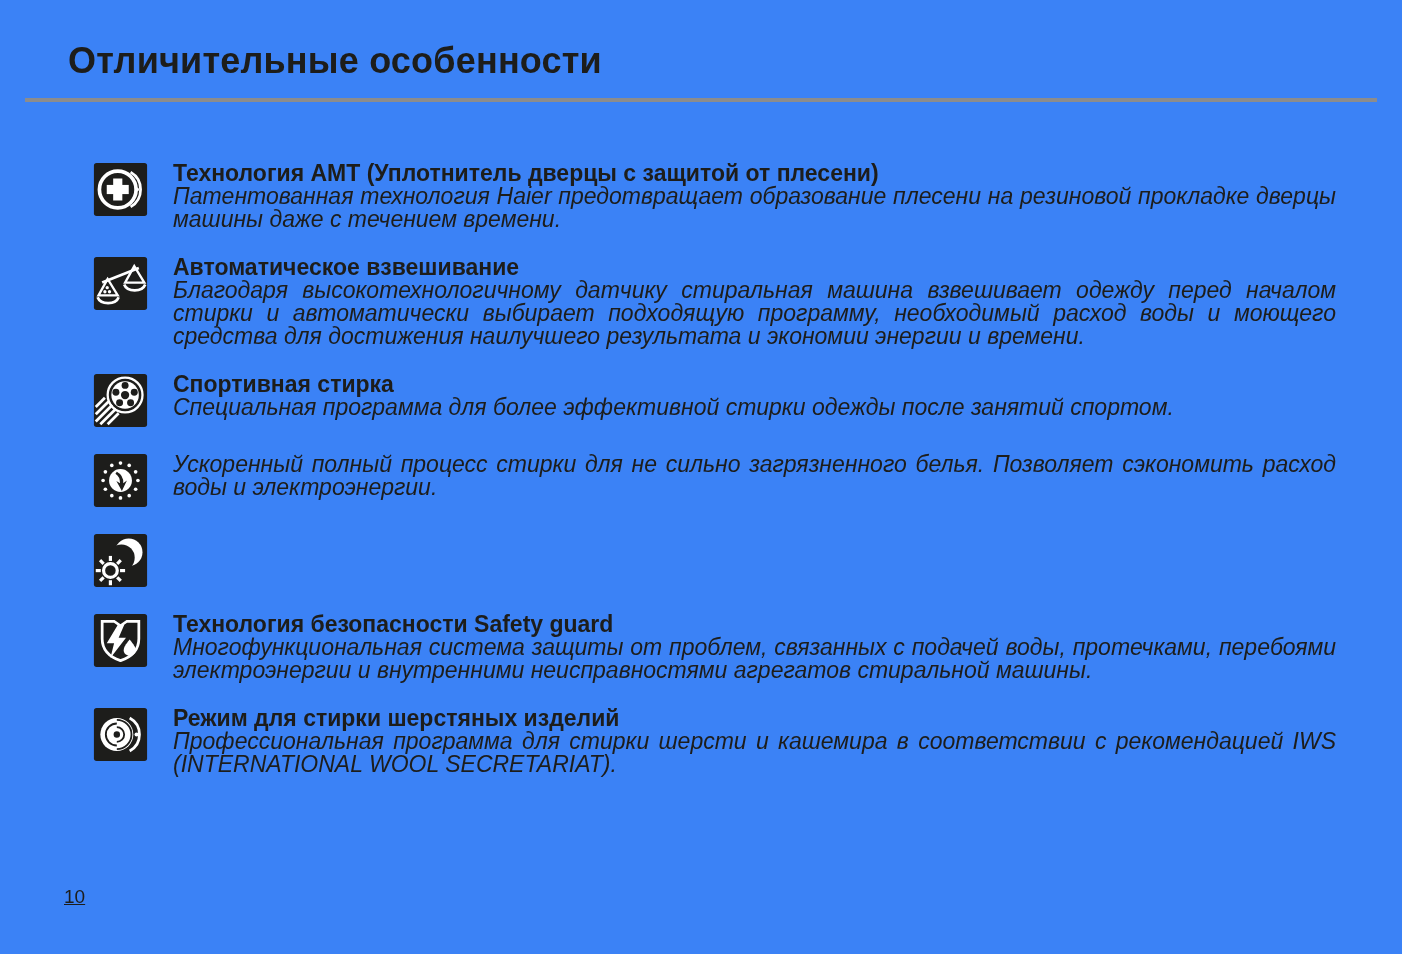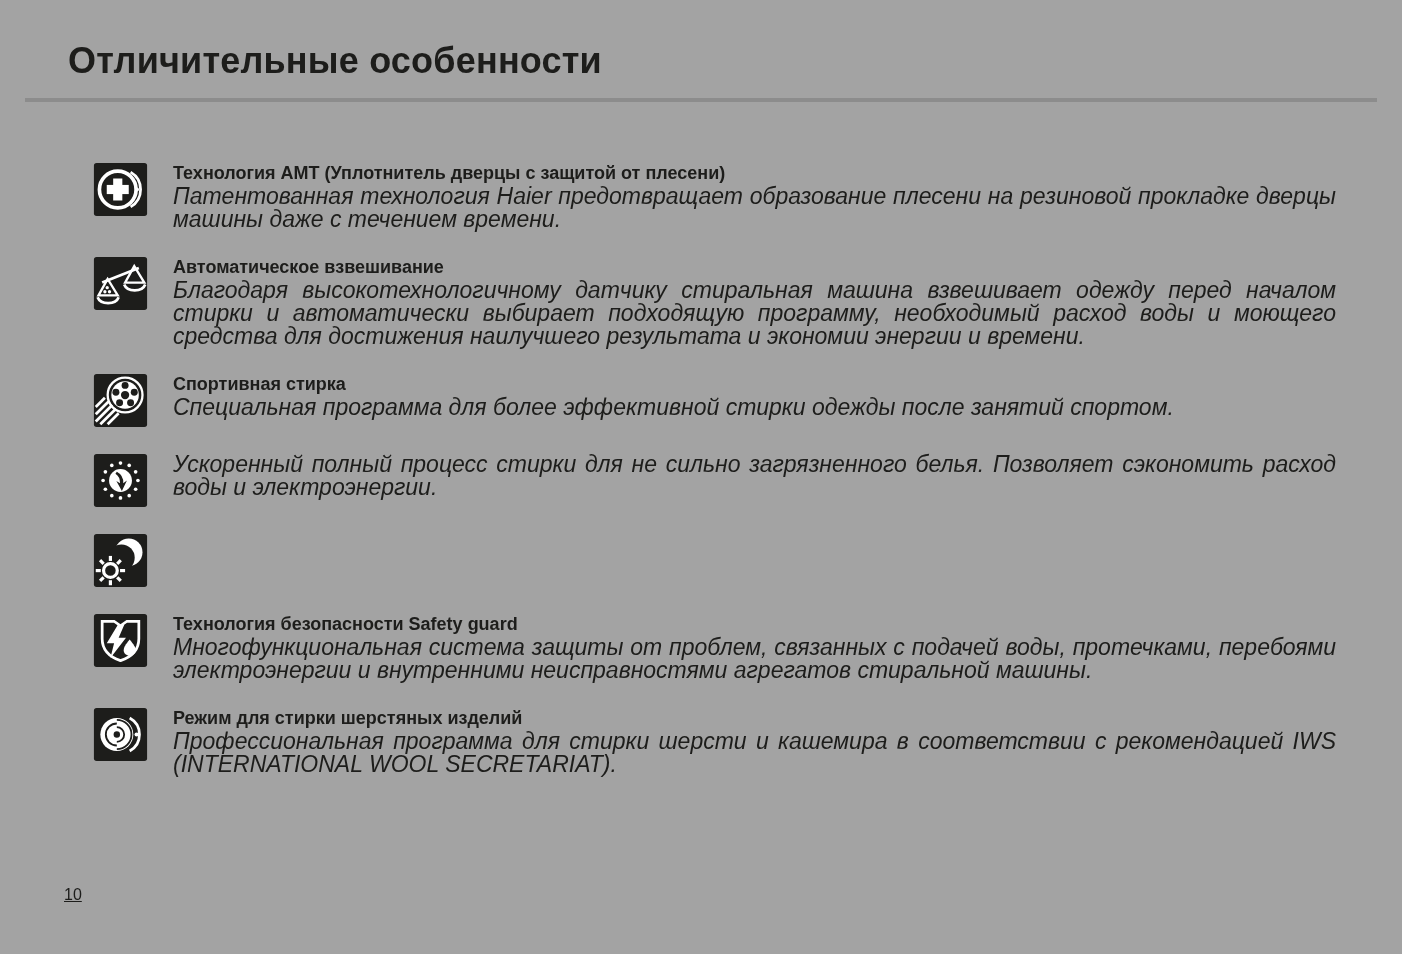--- a/index.html
+++ b/index.html
@@ -1,20 +1,20 @@
 <!DOCTYPE html>
 <html lang="ru"><head>
 <meta charset="utf-8">
 <style>
   html, body { margin: 0; padding: 0; background: #ffffff; }
   .page {
     position: relative;
     width: 1402px;
     height: 954px;
-    background: #a3a3a3;
+    background: #3b82f6;
     color: #1a1a1a;
     font-family: "Liberation Sans", "DejaVu Sans", sans-serif;
     overflow: hidden;
   }
   .page-title {
     position: absolute;
     left: 68px;
     top: 40px;
     margin: 0;
     font-size: 36px;
@@ -44,38 +44,38 @@
   .icon {
     width: 55px;
     height: 55px;
     flex: 0 0 55px;
     margin-right: 25px;
   }
   .icon svg { display: block; width: 55px; height: 55px; }
   .feature-text { width: 1163px; }
   .feature-text h3 {
     margin: 0;
-    font-size: 18px;
+    font-size: 23px;
     line-height: 23px;
     font-weight: bold;
     color: #1d1d1b;
   }
   .feature-text p {
     margin: 0;
     font-size: 23px;
     line-height: 23px;
     text-align: justify;
     color: #1d1d1b;
     font-style: italic;
   }
   .page-number {
     position: absolute;
     left: 64px;
     top: 886px;
-    font-size: 16px;
+    font-size: 19px;
     color: #1d1d1b;
     text-decoration: underline;
   }
 </style>
 </head>
 <body>
 
 <div class="page">
 
   <h1 class="page-title">Отличительные особенности</h1>

